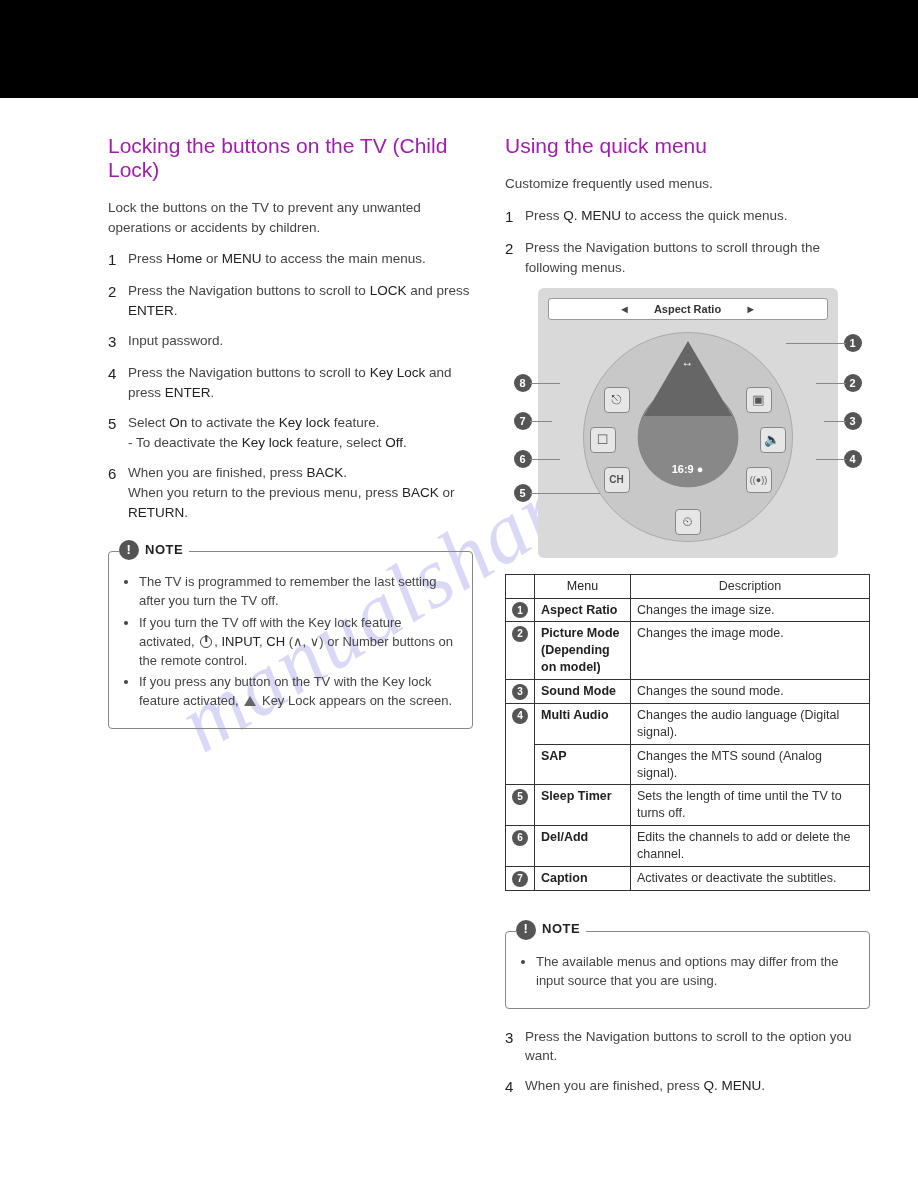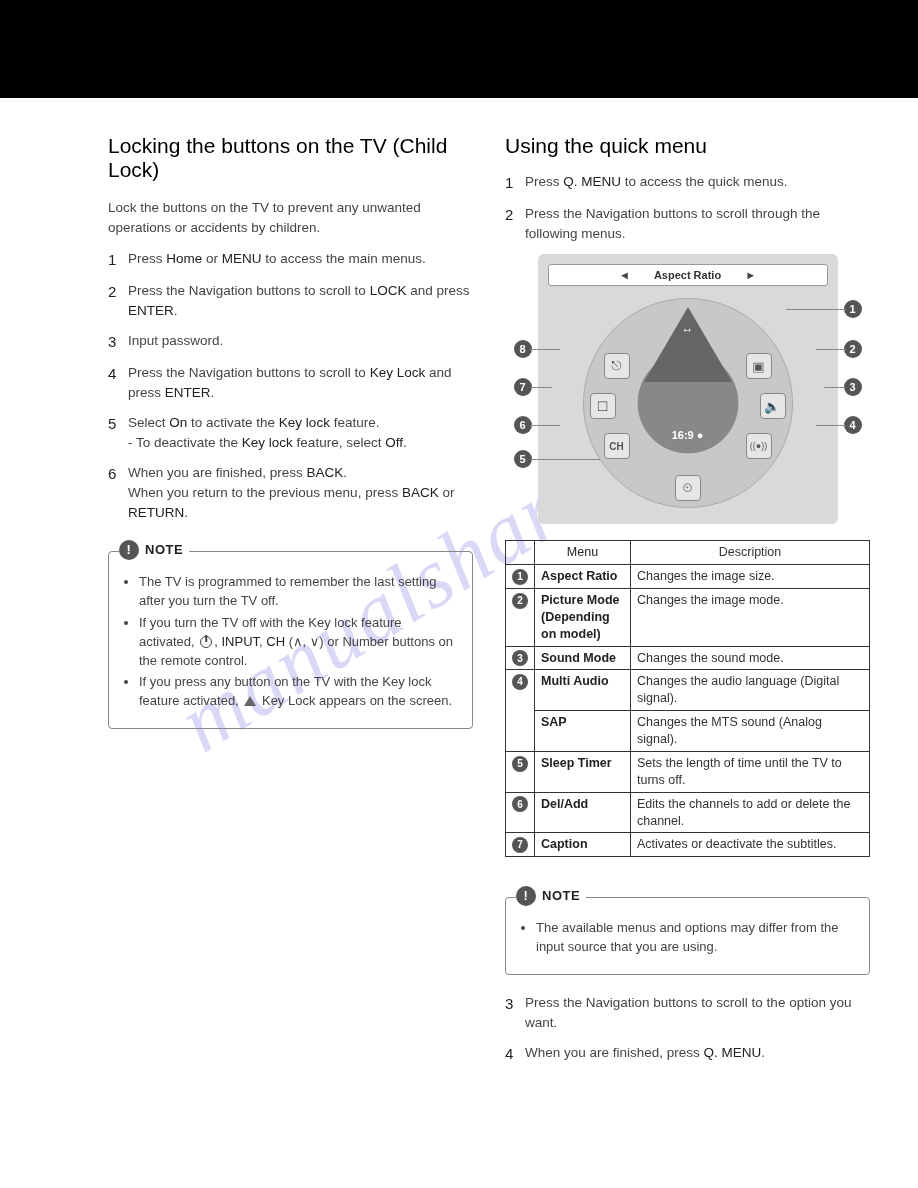--- a/index.html
+++ b/index.html
@@ -18,21 +18,21 @@
     display: flex;
     gap: 32px;
     position: relative;
     z-index: 1;
   }
   .col { flex: 1 1 0; }
   h2 {
     font-weight: 400;
     font-size: 21px;
     margin: 0 0 14px 0;
-    color: #000000;
+    color: #a21caf;
   }
   .intro { font-size: 13.5px; margin: 16px 0 12px; line-height: 1.45; color: #444; }
   ol.steps { list-style: none; padding: 0; margin: 0; }
   ol.steps > li { display: flex; font-size: 13.5px; line-height: 1.48; margin: 10px 0; color: #444; }
   ol.steps > li .num { width: 20px; flex: 0 0 20px; font-size: 15px; color: #222; }
   ol.steps > li .body { flex: 1; }
   .b { font-weight: 400; color: #222; }
 
   .notebox {
     border: 1px solid #888;
@@ -204,20 +204,21 @@
       <ul>
         <li>The TV is programmed to remember the last setting after you turn the TV off.</li>
         <li><span>If you turn the TV off with the Key lock feature activated, </span><span class="pwr"></span><span>, </span><span class="b">INPUT</span><span>, </span><span class="b">CH</span><span> (∧, ∨) or Number buttons on the remote control.</span></li>
         <li><span>If you press any button on the TV with the Key lock feature activated, </span><span class="warn-tri"></span><span> Key Lock appears on the screen.</span></li>
       </ul>
     </div>
   </div>
 
   <div class="col">
     <h2>Using the quick menu</h2>
+    <p class="intro">Customize frequently used menus.</p>
 
     <ol class="steps">
       <li>
           <span class="num">1</span>
           <span class="body"><span>Press </span><span class="b">Q. MENU</span><span> to access the quick menus.</span></span>
         </li>
       <li>
           <span class="num">2</span>
           <span class="body"><span>Press the Navigation buttons to scroll through the following menus.</span></span>
         </li>

